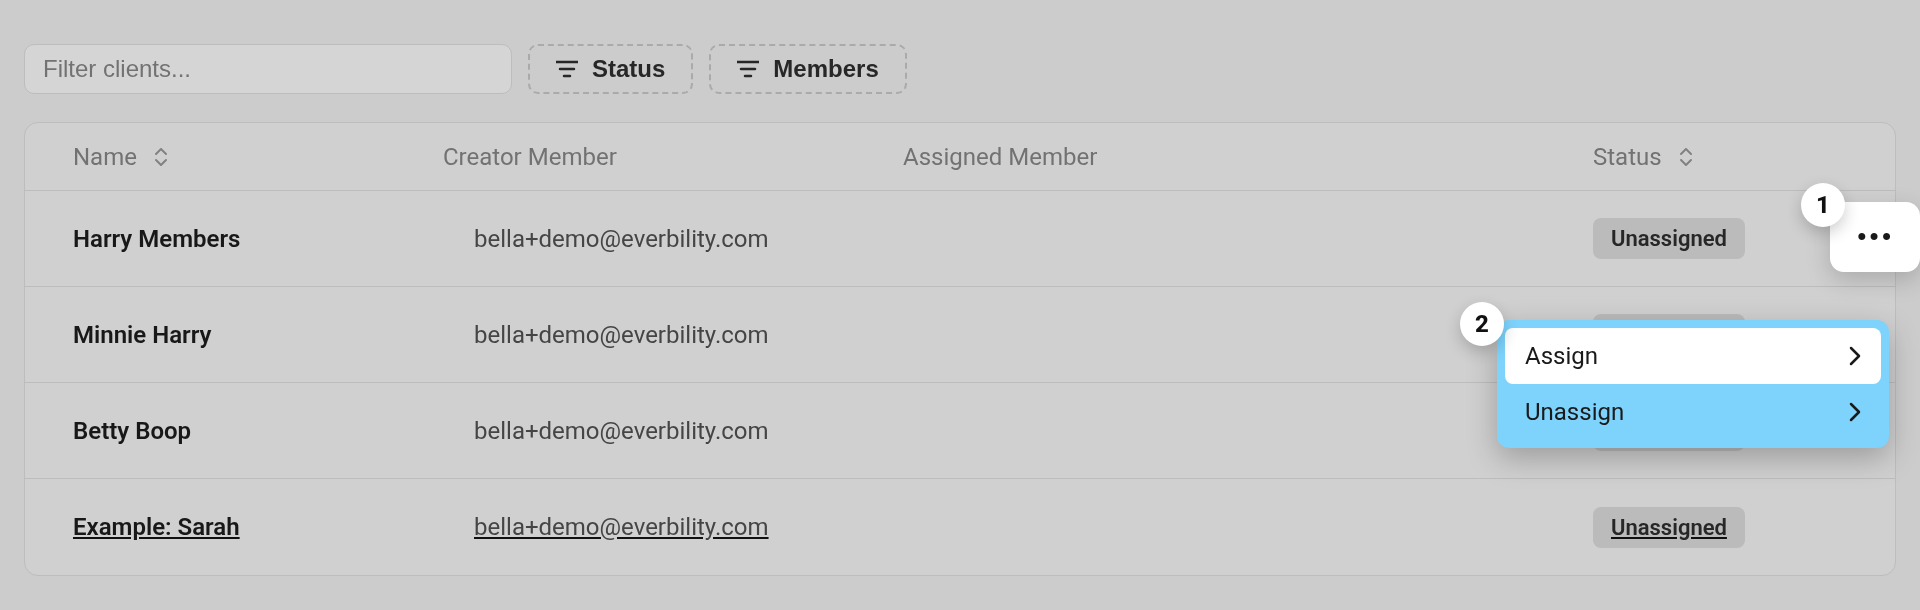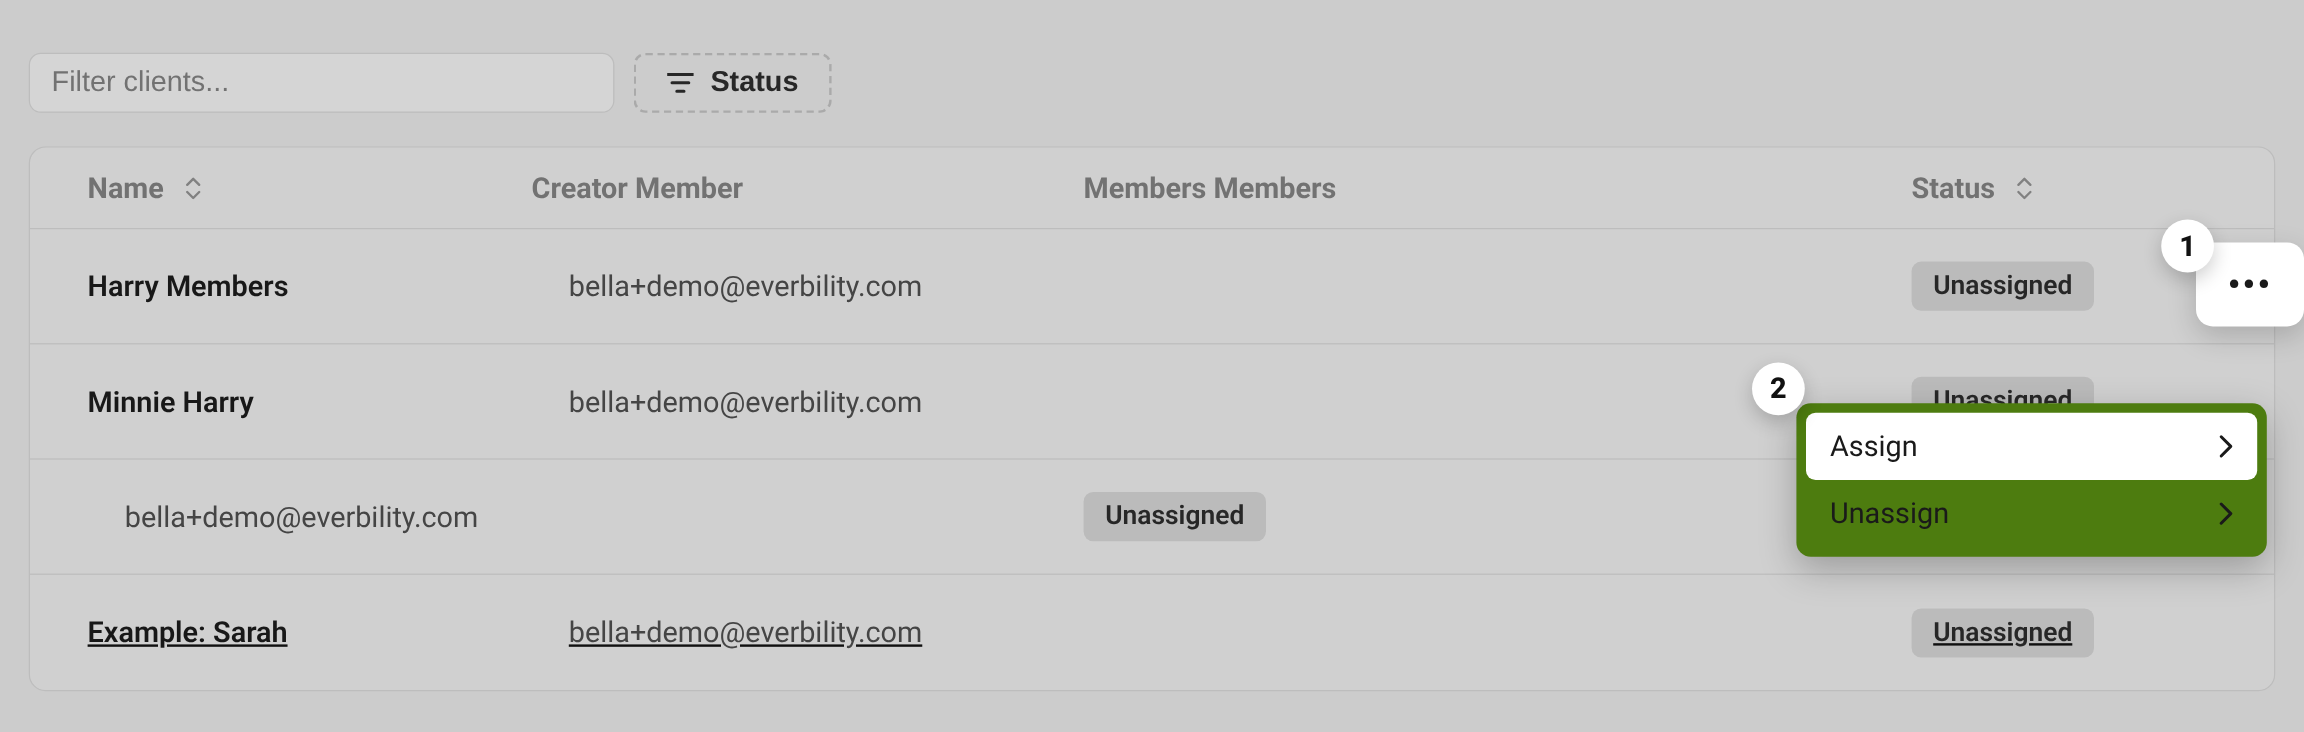--- a/index.html
+++ b/index.html
@@ -80,21 +80,21 @@
       height: 68px;
       padding: 0 38px 0 48px;
       color: #7a7a7a;
       border-bottom: 1px solid #c9c9c9;
     }
     .th {
       display: flex;
       align-items: center;
       gap: 16px;
       font-size: 24px;
-      font-weight: 700;
+      font-weight: 400;
     }
     .sort-icon svg {
       display: block;
     }
     .trow {
       height: 96px;
       padding: 0 38px 0 48px;
       border-bottom: 1px solid #c9c9c9;
       font-size: 24px;
       color: #111;
@@ -172,24 +172,24 @@
     .callout-1 {
       top: 183px;
       right: 75px;
     }
     .callout-2 {
       top: 302px;
       left: 1460px;
     }
     .menu {
       position: absolute;
-      top: 336px;
+      top: 320px;
       left: 1497px;
       width: 392px;
-      background: #4d7c0f;
+      background: #7dd3fc;
       border-radius: 12px;
       box-shadow: 0 10px 30px rgba(0,0,0,0.25);
       padding: 8px;
       z-index: 8;
     }
     .menu-item {
       display: flex;
       align-items: center;
       justify-content: space-between;
       height: 56px;
@@ -213,37 +213,45 @@
   <div class="toolbar">
     <input class="filter-input" type="text" placeholder="Filter clients..." style="">
     <button class="dashed-btn">
       <span class="filter-lines">
         <svg width="22" height="18" viewBox="0 0 22 18">
             <path d="M0 2h22M4 9h14M8 16h6" stroke="#2a2a2a" stroke-width="2.5" stroke-linecap="round"></path>
           </svg>
       </span>
       <span>Status</span>
     </button>
+    <button class="dashed-btn">
+      <span class="filter-lines">
+        <svg width="22" height="18" viewBox="0 0 22 18">
+            <path d="M0 2h22M4 9h14M8 16h6" stroke="#2a2a2a" stroke-width="2.5" stroke-linecap="round"></path>
+          </svg>
+      </span>
+      <span>Members</span>
+    </button>
   </div>
 
   <div class="table">
     <div class="thead">
       <div class="th">
         <span>Name</span>
         <span class="sort-icon">
           <svg width="16" height="20" viewBox="0 0 16 20">
               <path d="M3 7l5-5 5 5M3 13l5 5 5-5" stroke="#8a8a8a" stroke-width="2" fill="none" stroke-linecap="round" stroke-linejoin="round"></path>
             </svg>
         </span>
       </div>
       <div class="th">
         <span>Creator Member</span>
       </div>
       <div class="th">
-        <span>Members Members</span>
+        <span>Assigned Member</span>
       </div>
       <div class="th">
         <span>Status</span>
         <span class="sort-icon">
           <svg width="16" height="20" viewBox="0 0 16 20">
               <path d="M3 7l5-5 5 5M3 13l5 5 5-5" stroke="#8a8a8a" stroke-width="2" fill="none" stroke-linecap="round" stroke-linejoin="round"></path>
             </svg>
         </span>
       </div>
       <div class="th"></div>
@@ -267,20 +275,21 @@
       <div></div>
       <div class="status-cell">
         <span class="badge">Unassigned</span>
       </div>
       <div class="actions-cell">
         <span class="dots">•••</span>
       </div>
     </div>
 
     <div class="trow">
+      <div class="name-cell">Betty Boop</div>
       <div class="creator-cell">bella+demo@everbility.com</div>
       <div></div>
       <div class="status-cell">
         <span class="badge">Unassigned</span>
       </div>
       <div class="actions-cell">
         <span class="dots">•••</span>
       </div>
     </div>
 

